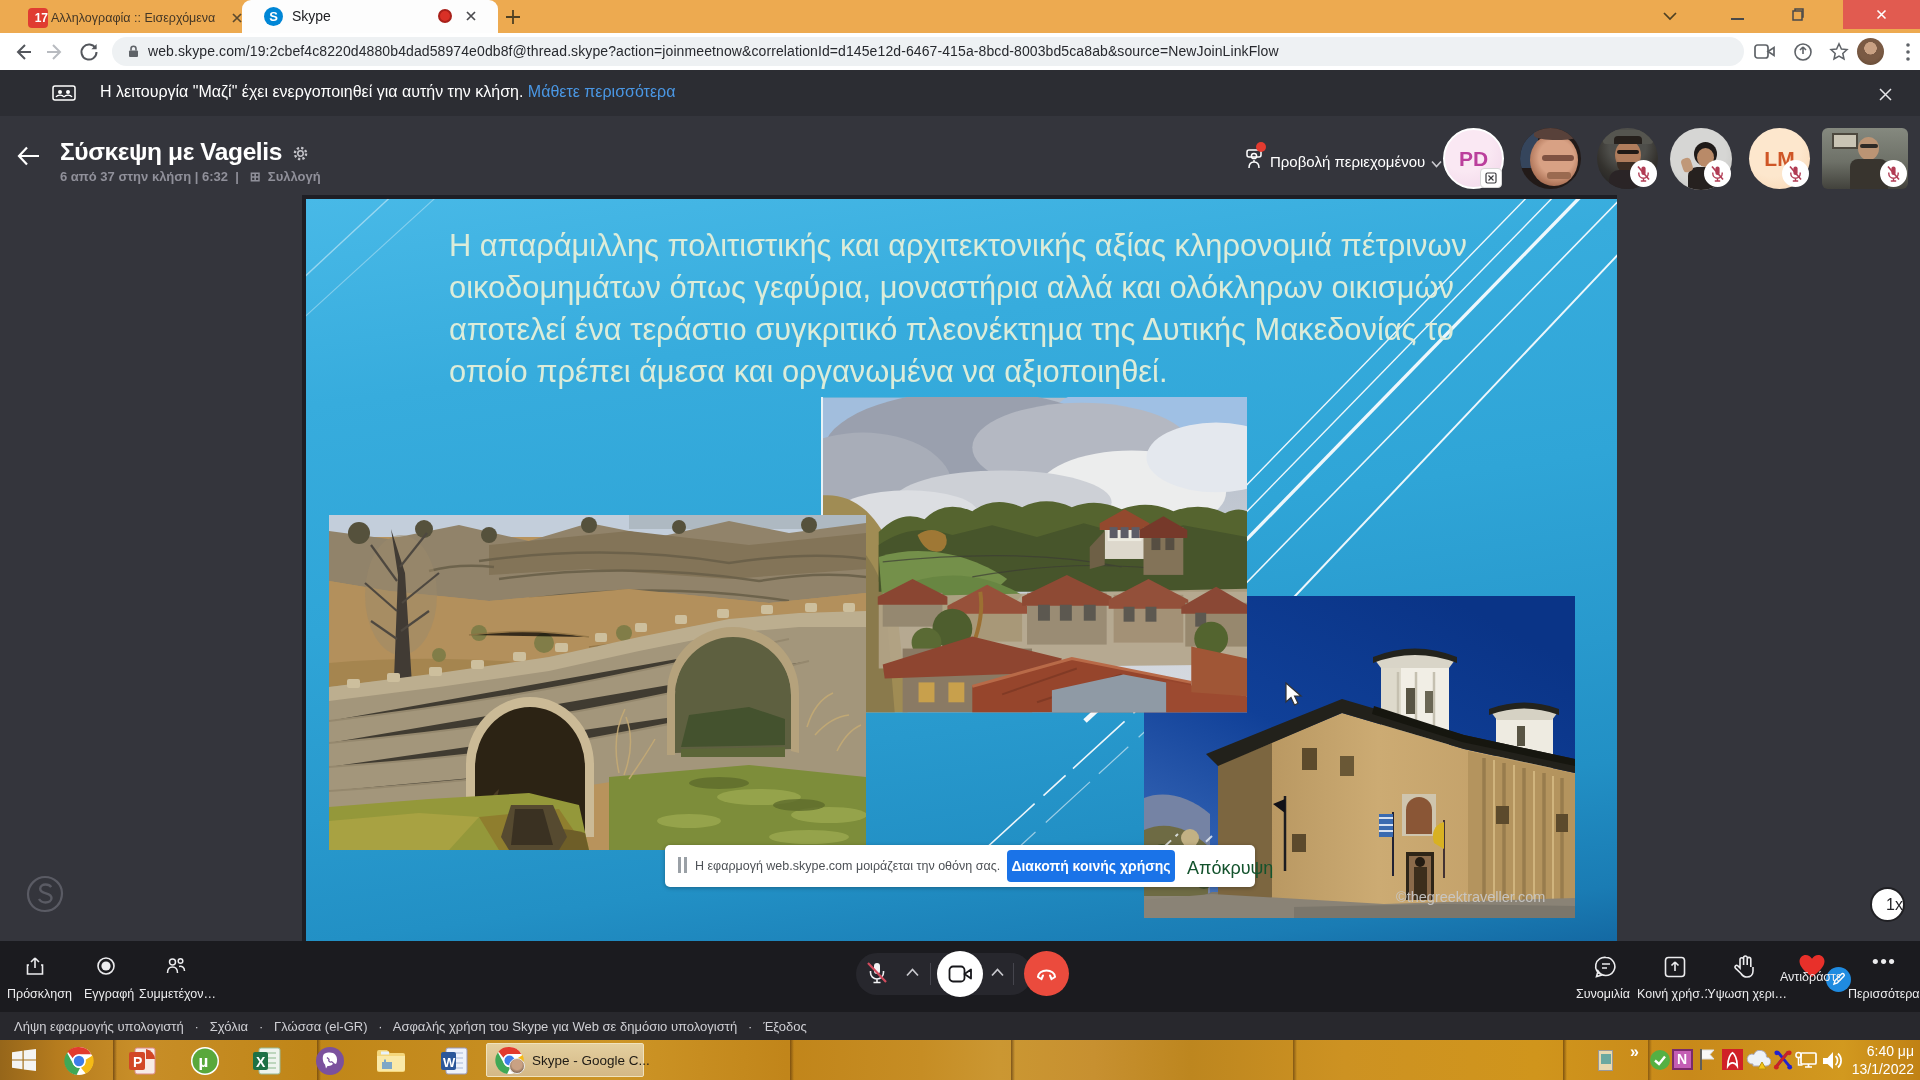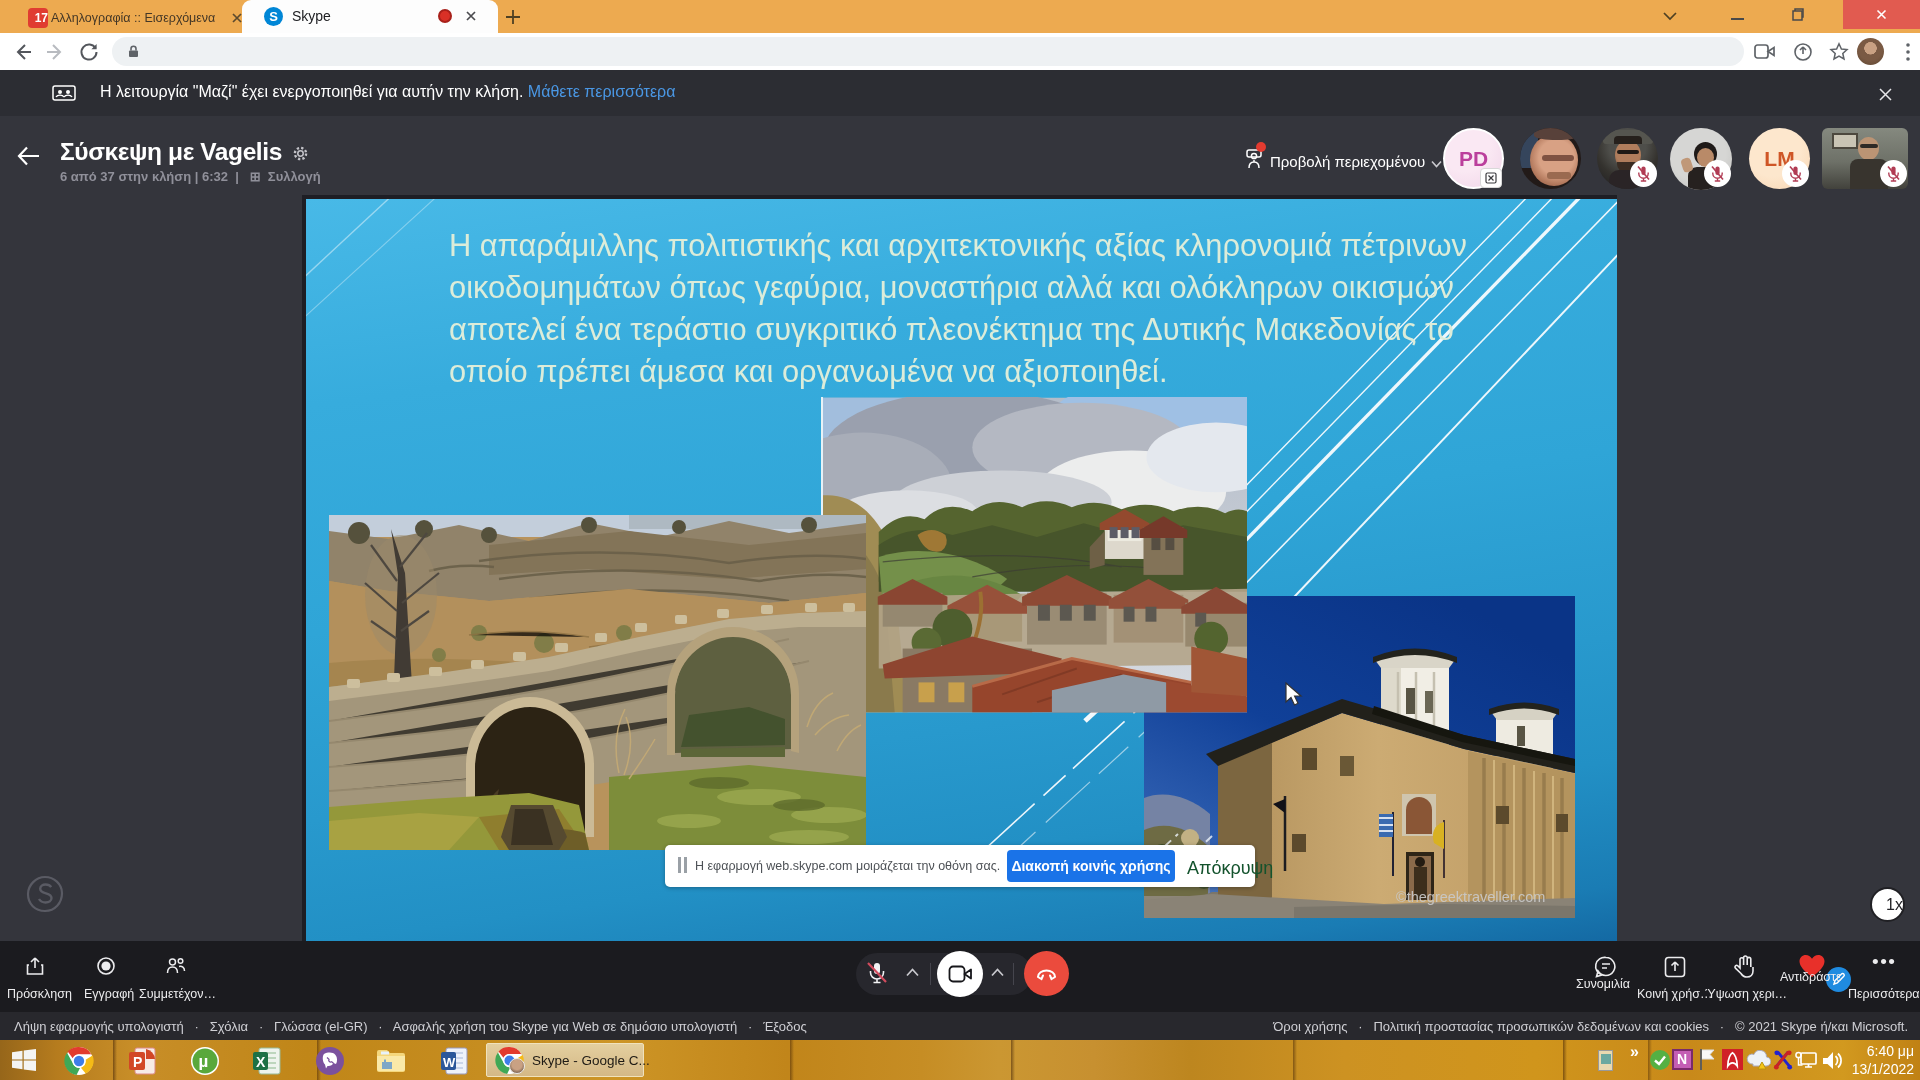--- a/index.html
+++ b/index.html
@@ -80,20 +80,21 @@
       </svg>
     <svg class="abs" style="left:78px;top:8px" width="22" height="22" viewBox="0 0 22 22">
         <path d="M17.6 7.5 A 7.5 7.5 0 1 0 18.5 11" stroke="#53565c" stroke-width="2" fill="none"></path>
         <path d="M18.6 3 L18.6 8.2 L13.4 8.2 Z" fill="#53565c"></path>
       </svg>
     <div class="urlpill">
       <svg class="abs" style="left:14px;top:7px" width="15" height="15" viewBox="0 0 15 15">
           <rect x="3" y="6.5" width="9" height="6.5" rx="1" fill="#5f6368"></rect>
           <path d="M5 6.5 V4.8 a2.5 2.5 0 0 1 5 0 V6.5" stroke="#5f6368" stroke-width="1.6" fill="none"></path>
         </svg>
+      <span style="margin-left:36px;color:#27292e;letter-spacing:.1px">web.skype.com/19:2cbef4c8220d4880b4dad58974e0db8f@thread.skype?action=joinmeetnow&amp;correlationId=d145e12d-6467-415a-8bcd-8003bd5ca8ab&amp;source=NewJoinLinkFlow</span>
     </div>
     <svg class="abs" style="left:1754px;top:10px" width="22" height="17" viewBox="0 0 22 17">
         <rect x="1" y="2" width="13" height="13" rx="2.5" fill="none" stroke="#5f6368" stroke-width="1.7"></rect>
         <path d="M14 8.5 L20 4.5 V12.5 Z" fill="none" stroke="#5f6368" stroke-width="1.7"></path>
       </svg>
     <svg class="abs" style="left:1793px;top:9px" width="20" height="20" viewBox="0 0 20 20">
         <circle cx="10" cy="10" r="8" fill="none" stroke="#5f6368" stroke-width="1.6"></circle>
         <path d="M10 5 V12 M10 5 L7 8 M10 5 L13 8" stroke="#5f6368" stroke-width="1.6" fill="none"></path>
       </svg>
     <svg class="abs" style="left:1829px;top:9px" width="20" height="20" viewBox="0 0 20 20">
@@ -612,21 +613,21 @@
         <path d="M4 15 c0-4 4-6.5 8.5-6.5 s8.5 2.5 8.5 6.5" fill="none" stroke="#fff" stroke-width="2"></path>
         <path d="M4 15 l3.5 2 l1.5-3.5 M21 15 l-3.5 2 l-1.5-3.5" fill="none" stroke="#fff" stroke-width="2" stroke-linecap="round"></path>
       </svg>
 
     <svg class="abs" style="left:1594px;top:14px" width="24" height="24" viewBox="0 0 24 24">
         <g fill="none" stroke="#ececee" stroke-width="1.6">
           <path d="M12 2.5 a9 9 0 1 1 -8 13.5 L2.5 21.5 L8 20 a9 9 0 0 1 4 -17.5 Z"></path>
           <path d="M8 9 h8 M8 13 h5"></path>
         </g>
       </svg>
-    <div class="ctl-label" style="left:1576px;top:36px">Συνομιλία</div>
+    <div class="ctl-label" style="left:1576px;top:46px">Συνομιλία</div>
     <svg class="abs" style="left:1663px;top:14px" width="24" height="24" viewBox="0 0 24 24">
         <rect x="2.5" y="2.5" width="19" height="19" rx="3" fill="none" stroke="#ececee" stroke-width="1.6"></rect>
         <path d="M12 16 V7 M12 7 L8.5 10.5 M12 7 L15.5 10.5" stroke="#ececee" stroke-width="1.6" fill="none"></path>
       </svg>
     <div class="ctl-label" style="left:1637px;top:46px">Κοινή χρήσ…</div>
     <svg class="abs" style="left:1733px;top:13px" width="24" height="26" viewBox="0 0 24 26">
         <g fill="none" stroke="#ececee" stroke-width="1.6">
           <path d="M7 12 V5.5 a1.8 1.8 0 0 1 3.6 0 M10.6 11 V3.8 a1.8 1.8 0 0 1 3.6 0 M14.2 11 V5.2 a1.8 1.8 0 0 1 3.6 0 V13"></path>
           <path d="M7 12 V14 l-2.2-2.2 a1.7 1.7 0 0 0 -2.4 2.4 L8 19.5 c1.5 2.5 3.5 3.5 6 3.5 c3.5 0 6-2.5 6-6 V13"></path>
         </g>
@@ -638,21 +639,20 @@
     <div class="abs dot" style="left:1826px;top:26px;width:25px;height:25px;background:#1f8be0"></div>
     <svg class="abs" style="left:1831px;top:31px" width="15" height="15" viewBox="0 0 15 15">
         <path d="M3 12 l1-3.5 L10.5 2 a1.6 1.6 0 0 1 2.3 2.3 L6.3 10.8 Z" fill="none" stroke="#fff" stroke-width="1.4"></path>
       </svg>
     <div class="ctl-label" style="left:1780px;top:29px">Αντιδράστε</div>
     <div class="abs" style="left:1872px;top:10px;font-size:19px;color:#ececee;letter-spacing:1.5px">•••</div>
     <div class="ctl-label" style="left:1848px;top:46px">Περισσότερα</div>
   </div>
   <div id="statusbar">
     <div class="abs" style="left:14px;top:7px">Λήψη εφαρμογής υπολογιστή&nbsp;&nbsp; ·&nbsp;&nbsp; Σχόλια&nbsp;&nbsp; ·&nbsp;&nbsp; Γλώσσα (el-GR)&nbsp;&nbsp; ·&nbsp;&nbsp; Ασφαλής χρήση του Skype για Web σε δημόσιο υπολογιστή&nbsp;&nbsp; ·&nbsp;&nbsp; Έξοδος</div>
-    <div class="abs" style="right:12px;top:7px">Όροι χρήσης&nbsp;&nbsp; ·&nbsp;&nbsp; Πολιτική προστασίας προσωπικών δεδομένων και cookies&nbsp;&nbsp; ·&nbsp;&nbsp; © 2021 Skype ή/και Microsoft.</div>
   </div>
   <div id="taskbar">
 
     <svg class="abs" style="left:12px;top:9px" width="24" height="22" viewBox="0 0 24 22">
         <g fill="#f4f4f4">
           <path d="M0 3.2 L10.5 1.8 V10.4 L0 10.4 Z"></path>
           <path d="M11.7 1.6 L24 0 V10.4 L11.7 10.4 Z"></path>
           <path d="M0 11.6 L10.5 11.6 V20.2 L0 18.8 Z"></path>
           <path d="M11.7 11.6 L24 11.6 V22 L11.7 20.4 Z"></path>
         </g>

